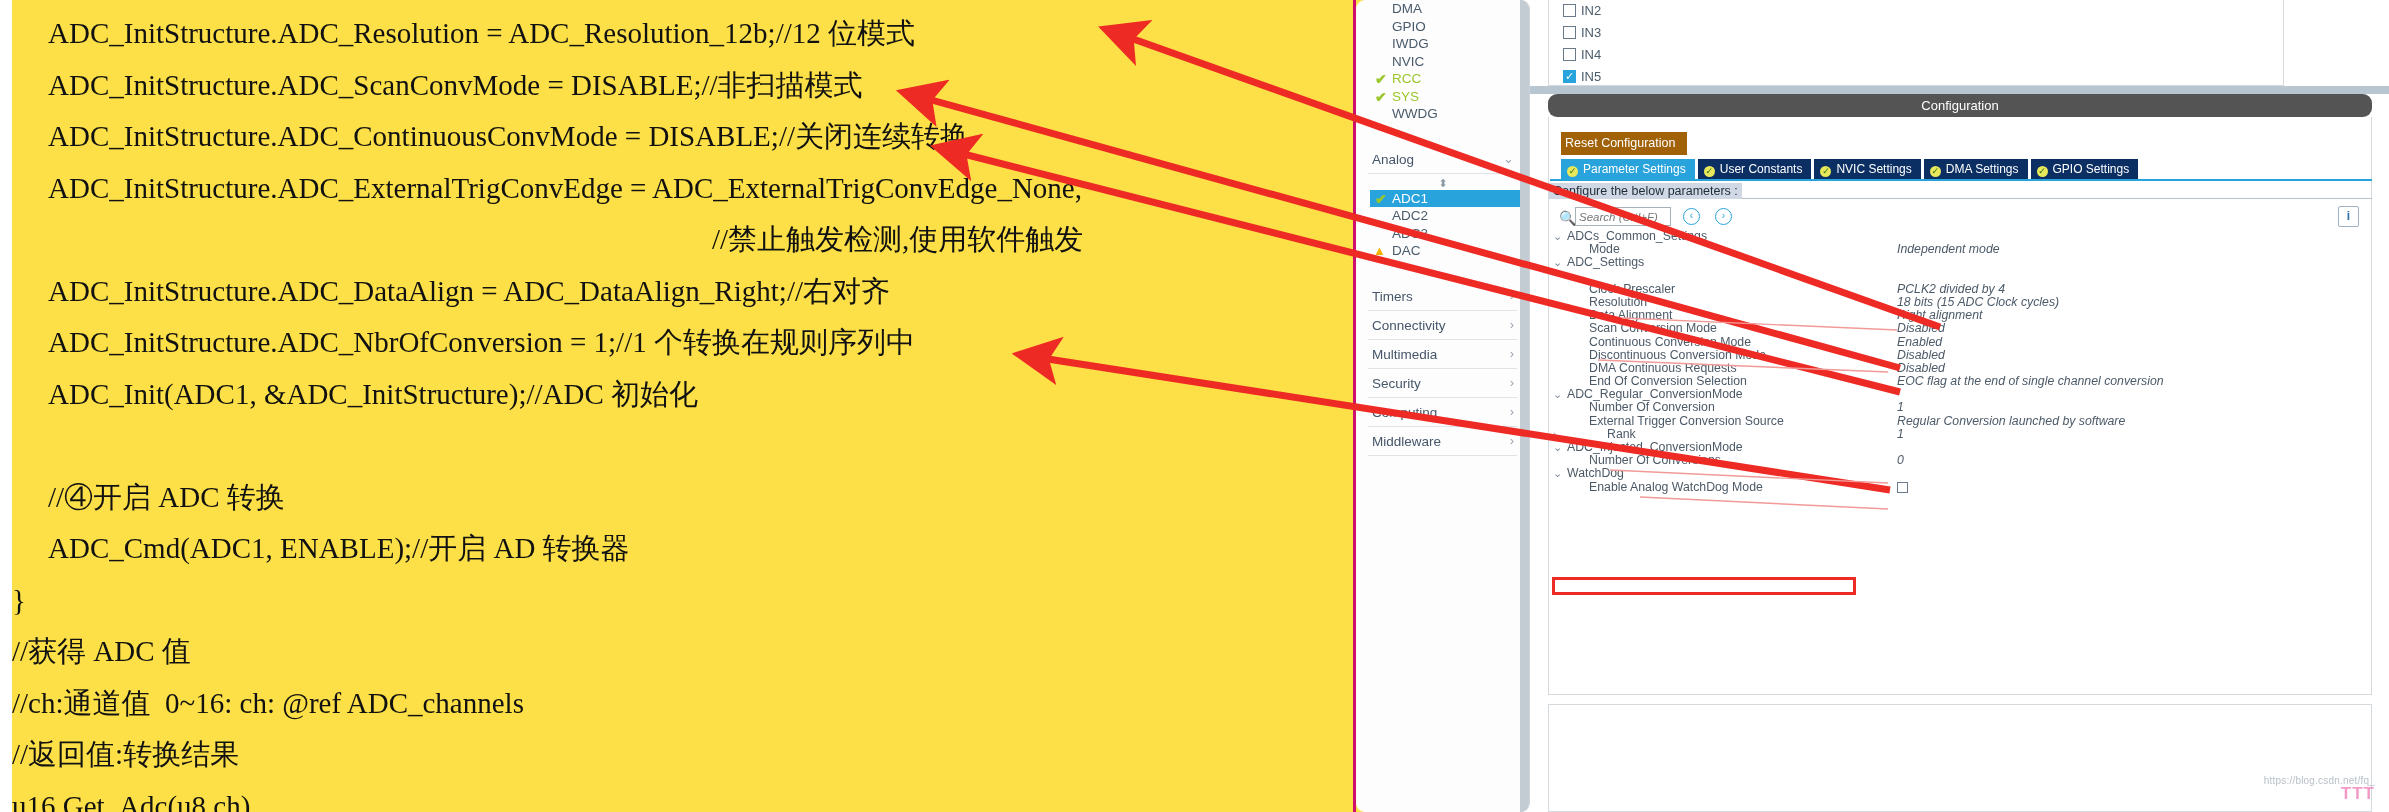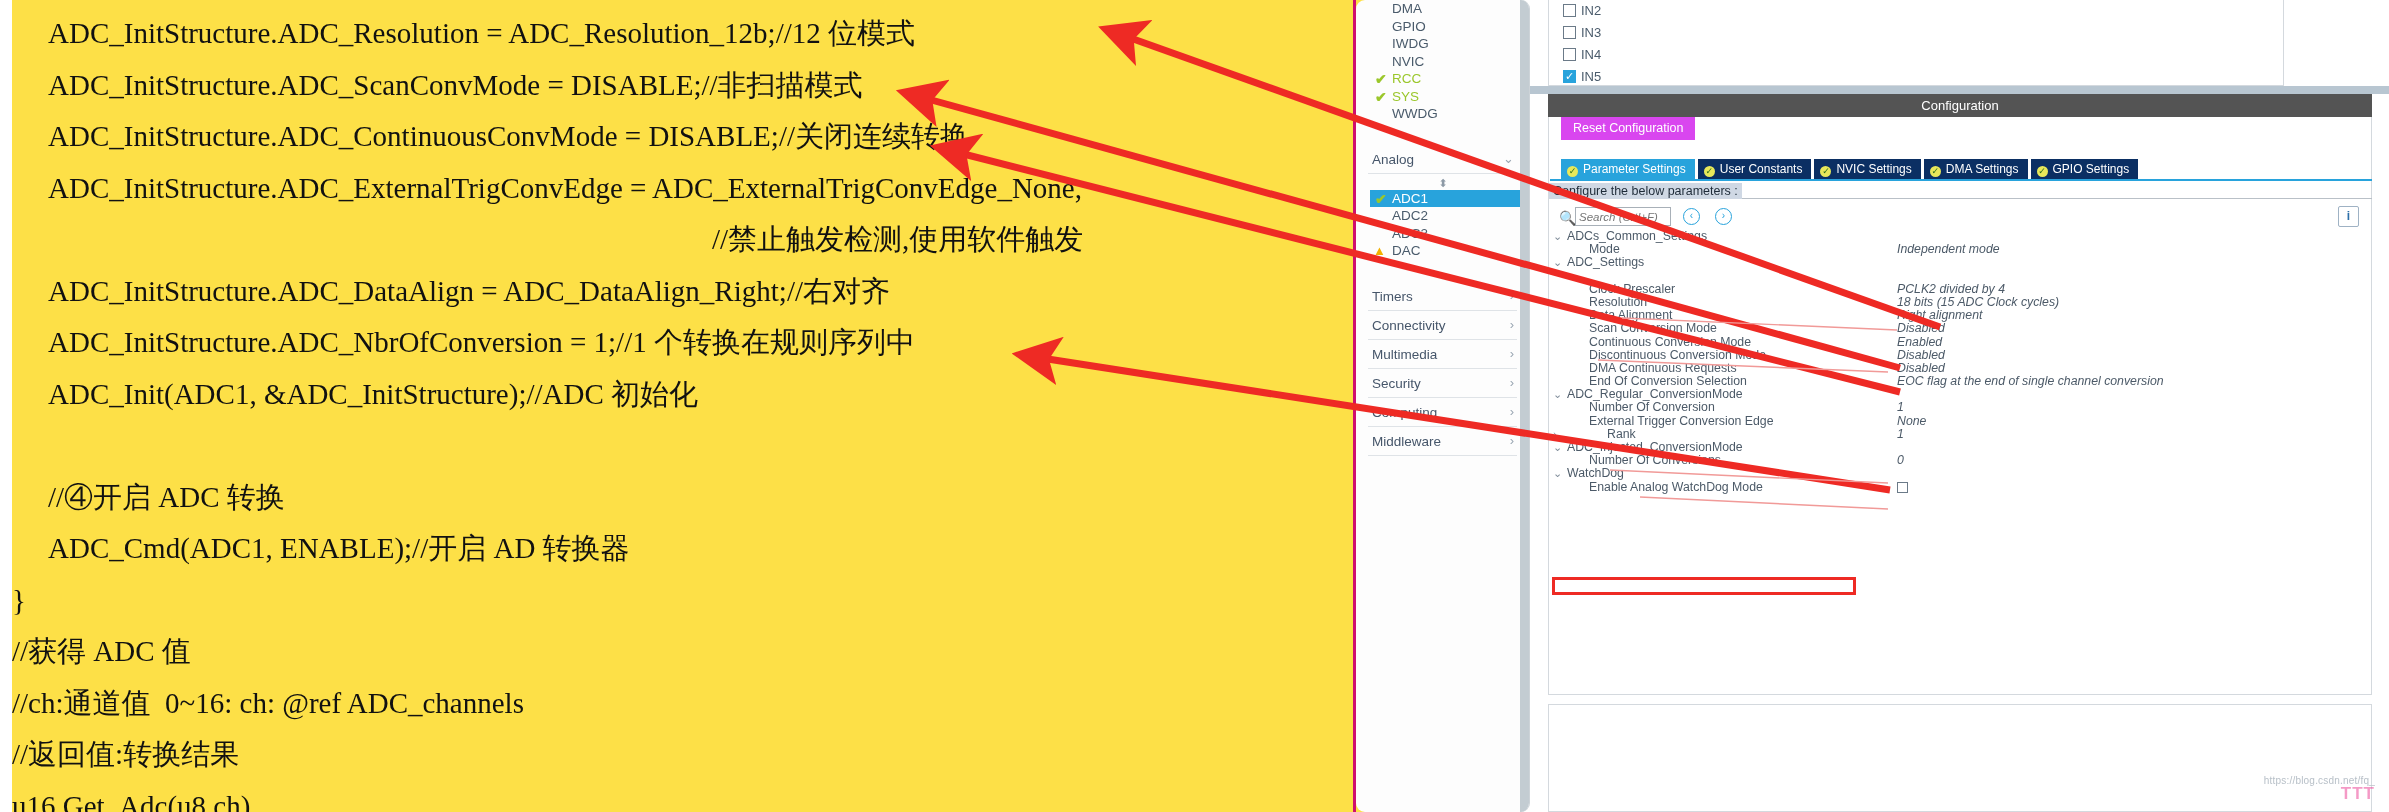--- a/index.html
+++ b/index.html
@@ -131,34 +131,35 @@
     background: #b8c6d1;
   }
 
   #cfg-header {
     position: absolute; left: 18px; top: 94px;
     width: 824px; height: 23px;
     background: #545454;
     color: #ffffff; font-size: 13px;
     line-height: 23px; text-align: center;
     box-sizing: border-box;
+    border-radius: 9px;
   }
   #cfg-body {
     position: absolute; left: 18px; top: 117px;
     width: 824px; height: 578px;
     background: #ffffff;
     border-left: 1px solid #d4d9de;
     border-right: 1px solid #d4d9de;
     border-bottom: 1px solid #d4d9de;
     box-sizing: border-box;
   }
   #reset-btn {
-    position: absolute; left: 12px; top: 0;
-    background: #d946ef; color: #ffffff;
-    font-size: 12.5px; padding: 4px 12px 5px 12px;
+    position: absolute; left: 12px; top: 15px;
+    background: #a16207; color: #ffffff;
+    font-size: 12.5px; padding: 4px 12px 5px 4px;
     border: 0; box-sizing: border-box;
   }
   #tabs-row {
     position: absolute; left: 12px; top: 42px;
     height: 20px; display: flex; gap: 3px; justify-content: center;
   }
   .cfg-tab {
     background: #0b2f63; color: #ffffff;
     font-size: 12px; line-height: 20px;
     padding: 0 9px 0 6px; white-space: nowrap;
@@ -499,22 +500,22 @@
         </div>
         <div class="ptree-row group">
           <span class="caret">⌄</span>
           <span class="label">ADC_Regular_ConversionMode</span>
         </div>
         <div class="ptree-row leaf">
           <span class="label">Number Of Conversion</span>
           <span class="value">1</span>
         </div>
         <div class="ptree-row leaf">
-          <span class="label">External Trigger Conversion Edge</span>
-          <span class="value">None</span>
+          <span class="label">External Trigger Conversion Source</span>
+          <span class="value">Regular Conversion launched by software</span>
         </div>
         <div class="ptree-row leaf2">
           <span class="caret">›</span>
           <span class="label">Rank</span>
           <span class="value">1</span>
         </div>
         <div class="ptree-row group">
           <span class="caret">⌄</span>
           <span class="label">ADC_Injected_ConversionMode</span>
         </div>

